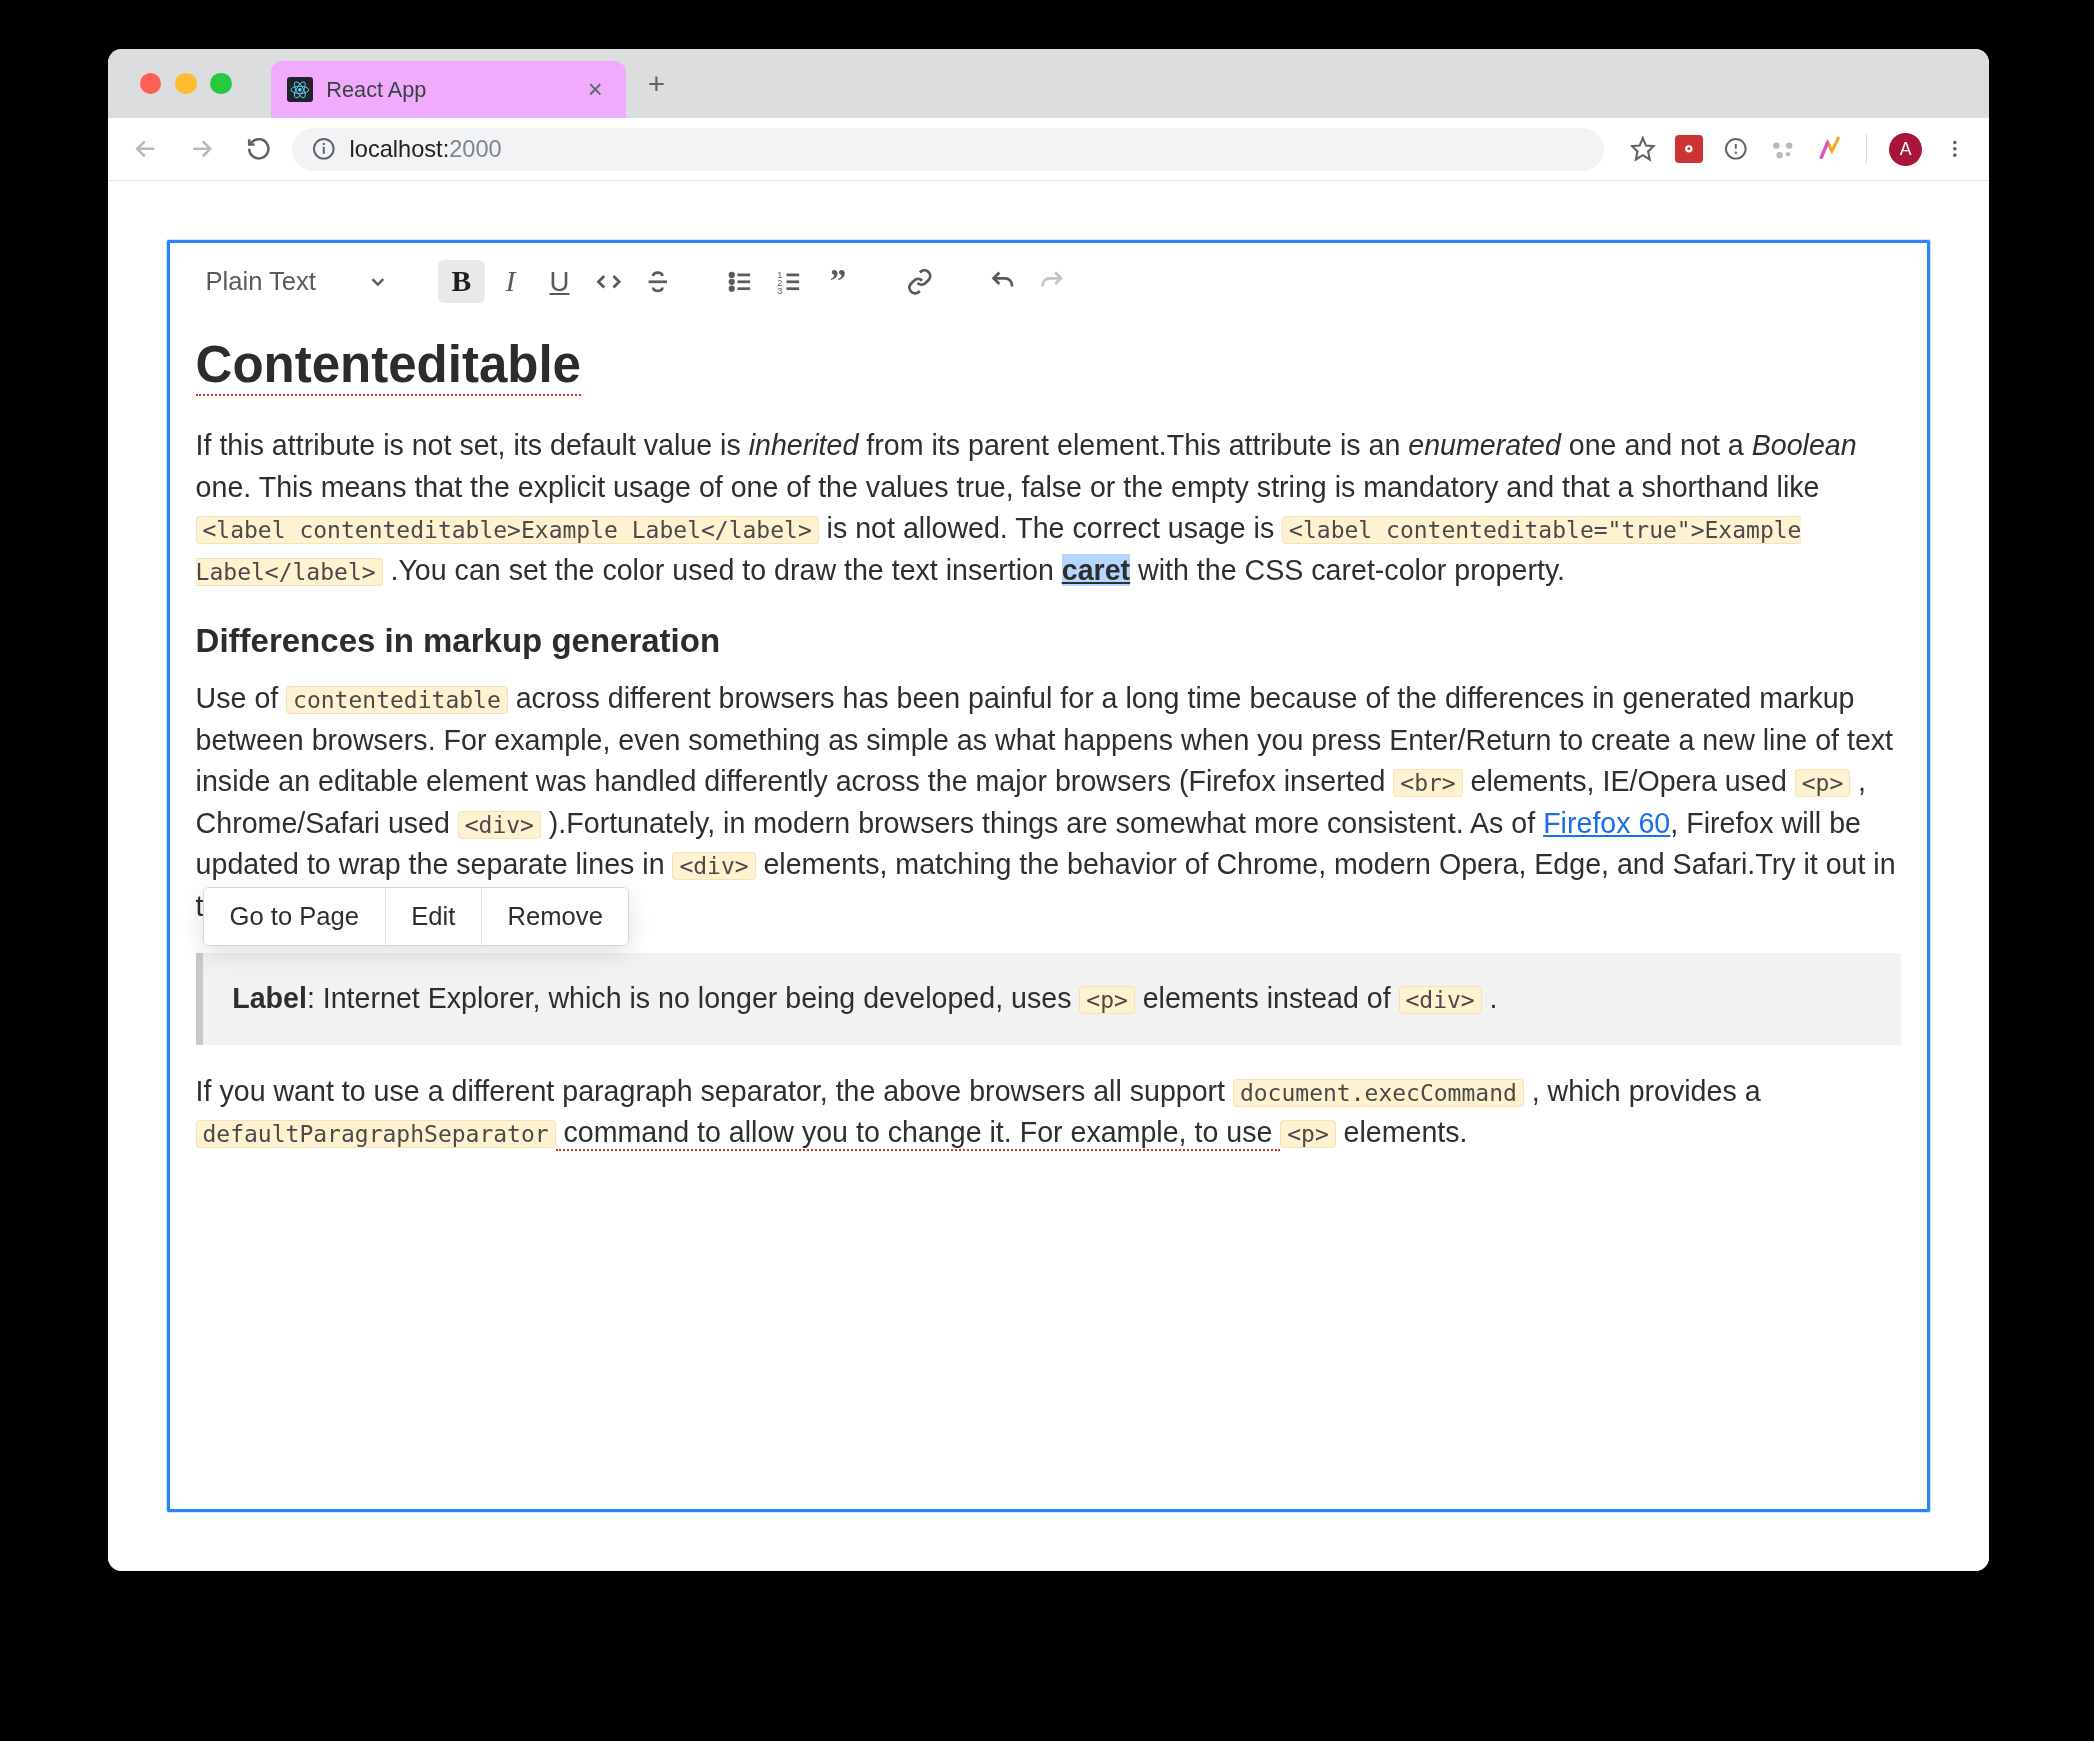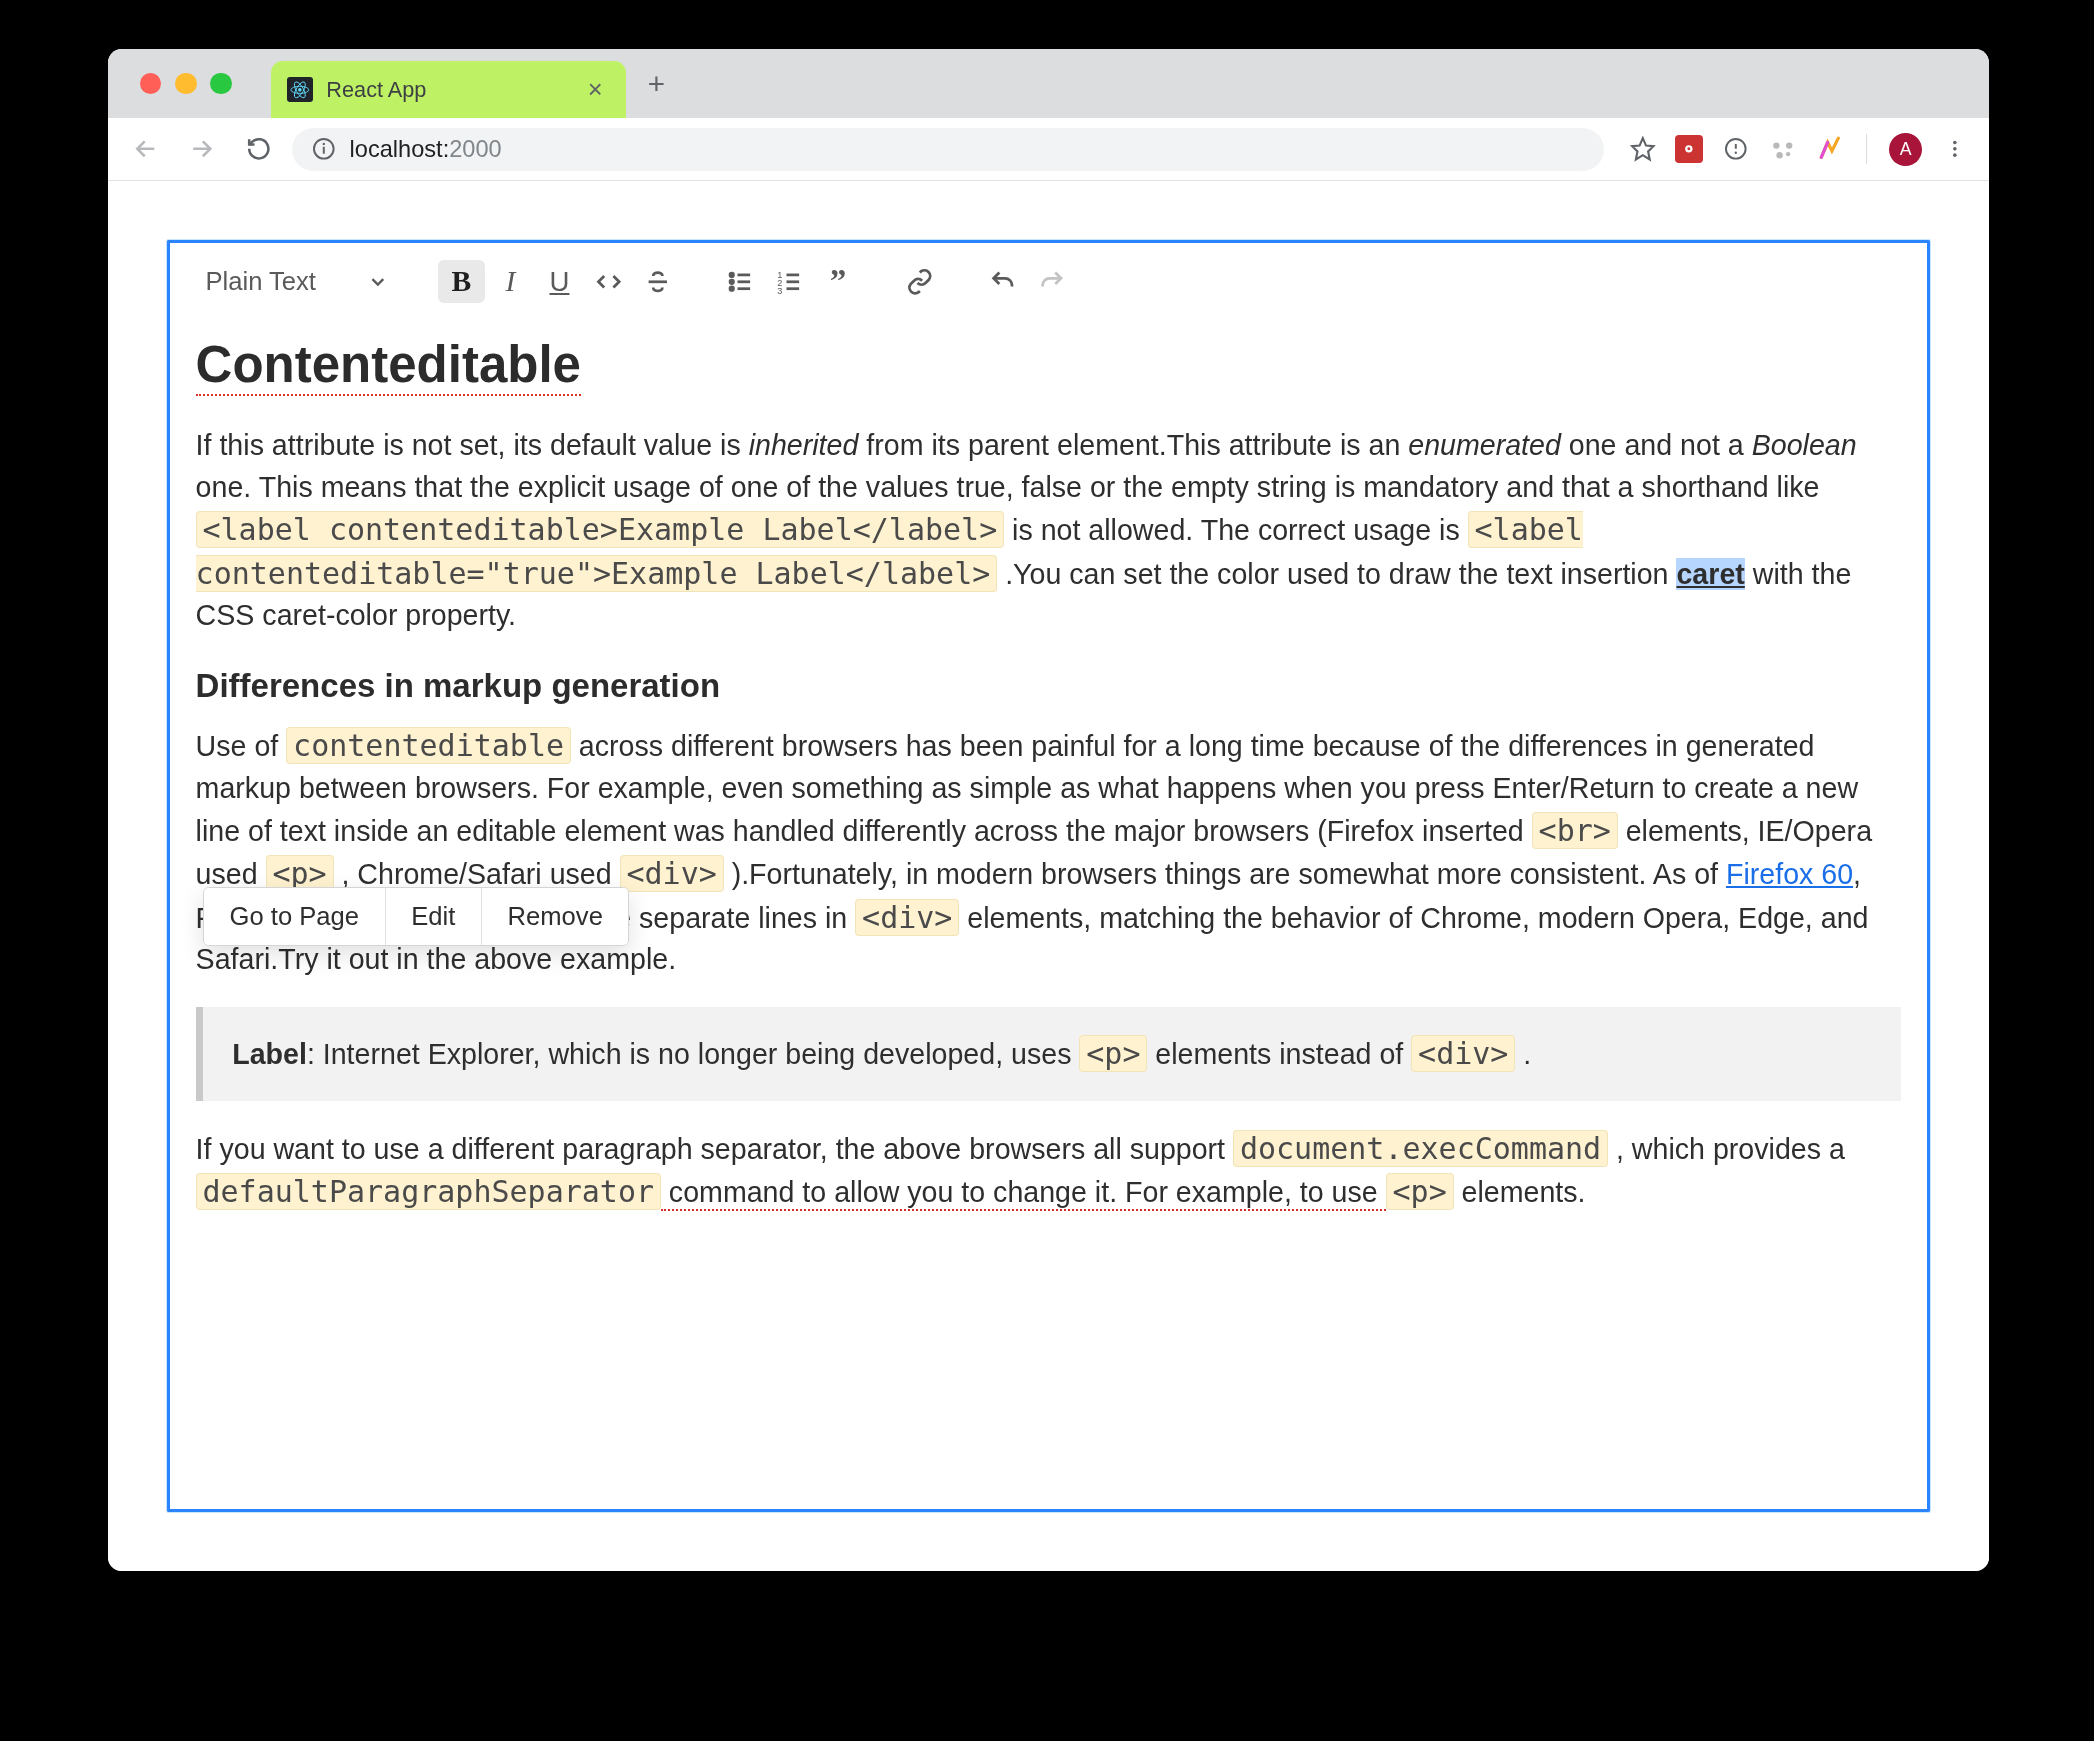--- a/index.html
+++ b/index.html
@@ -37,21 +37,21 @@
     display: flex;
     gap: 13.8px;
     align-self: center;
     margin-right: 39px;
   }
   .tl { width: 21.7px; height: 21.7px; border-radius: 50%; }
   .tl-red    { background: #ff5f57; }
   .tl-yellow { background: #febc2e; }
   .tl-green  { background: #28c840; }
   .tab {
-    background: #bef264;
+    background: #f0abfc;
     border-top-left-radius: 11.8px;
     border-top-right-radius: 11.8px;
     height: 57px;
     display: flex;
     align-items: center;
     padding: 0 17.7px 0 15.8px;
     min-width: 355px;
     font-size: 21.7px;
     color: #3c4043;
   }
@@ -148,21 +148,21 @@
   .content a.link { color:#1a6ee8; text-decoration: underline; }
   .content a.linkcaret { color:#2e2e2e; font-weight:700; text-decoration: underline; }
   .sel { background: #b6d5ff; }
   .spell { border-bottom: 2px dotted #d93025; padding-bottom: 1px; }
   code.inline {
     font-family: ui-monospace, SFMono-Regular, Menlo, monospace;
     background: #fff2d0;
     border: 1px solid #f1e4b7;
     border-radius: 3.9px;
     padding: 0 5.9px;
-    font-size: 30px;
+    font-size: 23px;
     color: #4a4a4a;
   }
   blockquote.note {
     background: #f2f2f2;
     border-left: 7.9px solid #c9c9c9;
     margin: 25.6px 0;
     padding: 25.6px 29.6px;
     font-size: 28.6px;
   }
   

